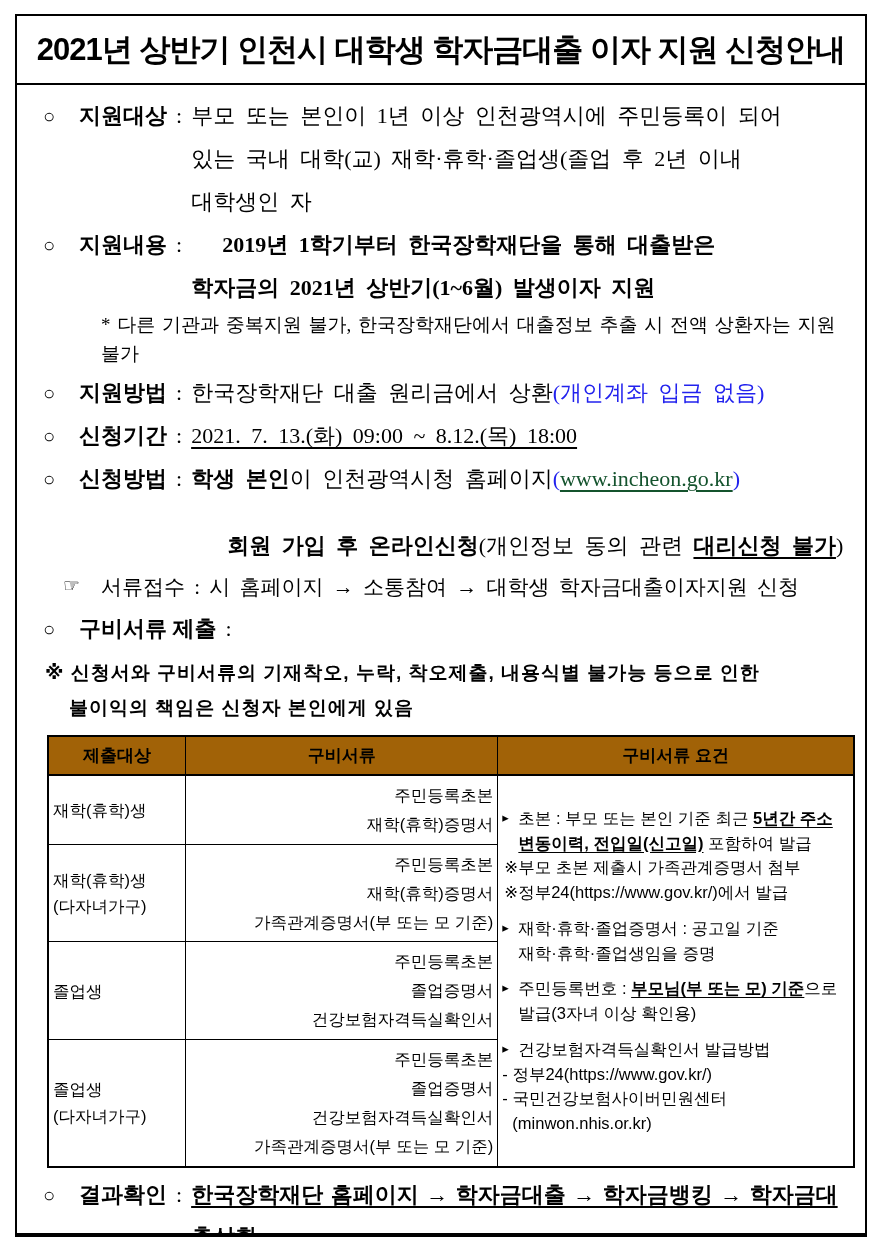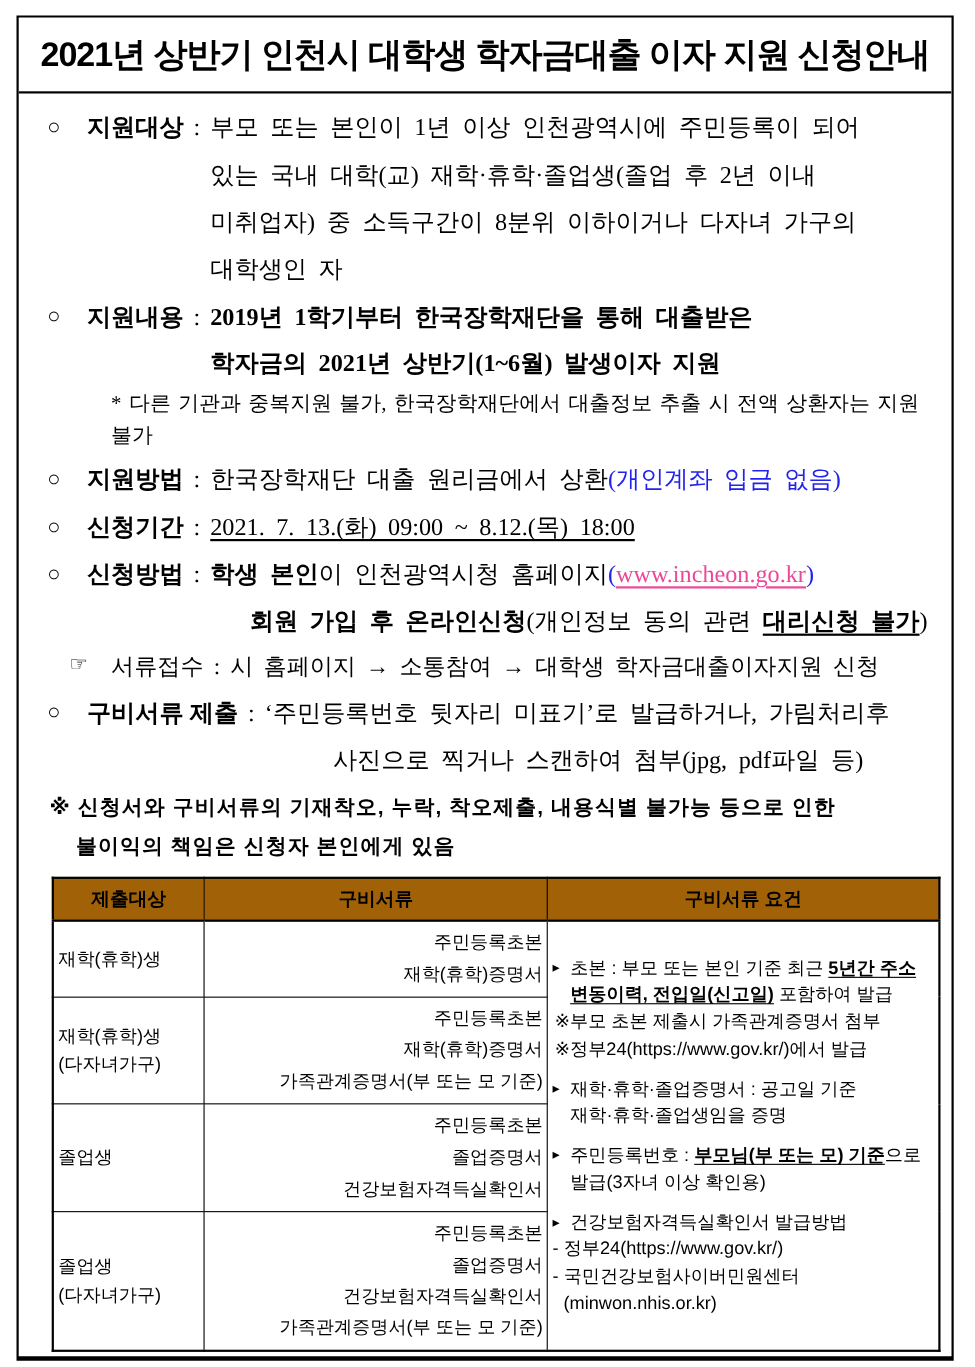--- a/index.html
+++ b/index.html
@@ -23,24 +23,24 @@
   }
   .body-area { padding:10px 10px 0 26px; }
 
   .sec { display:flex; font-size:22px; line-height:1.95; }
   .sec .o { width:36px; flex:none; font-size:20px; padding-top:2px; }
   .sec .lbl { font-weight:bold; white-space:nowrap; flex:none; }
   .sec .colon { flex:none; padding:0 9px; }
   .sec .cnt { flex:1; word-spacing:5px; }
 
   .b { font-weight:bold; }
-  .xb { font-weight:800; }
+  .xb { font-weight:800;margin-left:31px; }
   .u { text-decoration:underline; text-underline-offset:4px; }
   .blue { color:#2222ee; }
-  .link { color:#ec4899; text-decoration:underline; text-underline-offset:4px; cursor:pointer; }
+  .link { color:#14532d; text-decoration:underline; text-underline-offset:4px; cursor:pointer; }
 
   .small-note { font-size:19px; line-height:1.5; word-spacing:2px; margin:2px 0 4px 0; }
   .indent2 { margin-left:58px; }
   .sub-line { display:flex; font-size:21px; line-height:1.9; margin-left:20px; word-spacing:4px; }
   .sub-line .hand { width:38px; flex:none; font-size:19px; }
 
   .caution {
     font-family:"Liberation Sans","DejaVu Sans",sans-serif;
     font-weight:bold; font-size:19px; line-height:1.85;
     letter-spacing:1px; margin:4px 0 10px 2px;
@@ -81,21 +81,20 @@
 
   <div class="body-area">
 
     <div class="sec">
       <span class="o">○</span>
       <span class="lbl">지원대상</span>
       <span class="colon">:</span>
       <span class="cnt">
         <div>부모 또는 본인이 1년 이상 인천광역시에 주민등록이 되어</div>
         <div>있는 국내 대학(교) 재학·휴학·졸업생(졸업 후 2년 이내</div>
-        <div>미취업자) 중 소득구간이 8분위 이하이거나 다자녀 가구의</div>
         <div>대학생인 자</div>
       </span>
     </div>
 
     <div class="sec">
       <span class="o">○</span>
       <span class="lbl">지원내용</span>
       <span class="colon">:</span>
       <span class="cnt">
         <div><span class="xb">2019년 1학기부터</span><span class="b"> 한국장학재단을 통해 대출받은</span></div>
@@ -117,37 +116,33 @@
       <span class="colon">:</span>
       <span class="cnt"><span class="u">2021. 7. 13.(화) 09:00 ~ 8.12.(목) 18:00</span></span>
     </div>
 
     <div class="sec">
       <span class="o">○</span>
       <span class="lbl">신청방법</span>
       <span class="colon">:</span>
       <span class="cnt">
         <div><span class="b">학생 본인</span><span>이 인천광역시청 홈페이지</span><span class="blue">(</span><span class="link">www.incheon.go.kr</span><span class="blue">)</span></div>
-        <div style="margin-left:36px;"><span class="b">회원 가입 후 온라인신청</span><span>(개인정보 동의 관련 </span><span class="b u">대리신청 불가</span><span>)</span></div>
+        <div style="margin-left:36px;margin-top:24px;"><span class="b">회원 가입 후 온라인신청</span><span>(개인정보 동의 관련 </span><span class="b u">대리신청 불가</span><span>)</span></div>
       </span>
     </div>
 
     <div class="sub-line">
       <span class="hand">☞</span>
       <span>서류접수 : 시 홈페이지 → 소통참여 → 대학생 학자금대출이자지원 신청</span>
     </div>
 
     <div class="sec">
       <span class="o">○</span>
       <span class="lbl">구비서류 제출</span>
       <span class="colon">:</span>
-      <span class="cnt">
-        <div>‘주민등록번호 뒷자리 미표기’로 발급하거나, 가림처리후</div>
-        <div style="margin-left:62px;">사진으로 찍거나 스캔하여 첨부(jpg, pdf파일 등)</div>
-      </span>
     </div>
 
     <div class="caution">
       <div><span>※</span> <span>신청서와 구비서류의 기재착오, 누락, 착오제출, 내용식별 불가능 등으로 인한</span></div>
       <div class="c2">불이익의 책임은 신청자 본인에게 있음</div>
     </div>
 
     <table class="req">
       <tbody>
           <tr>

